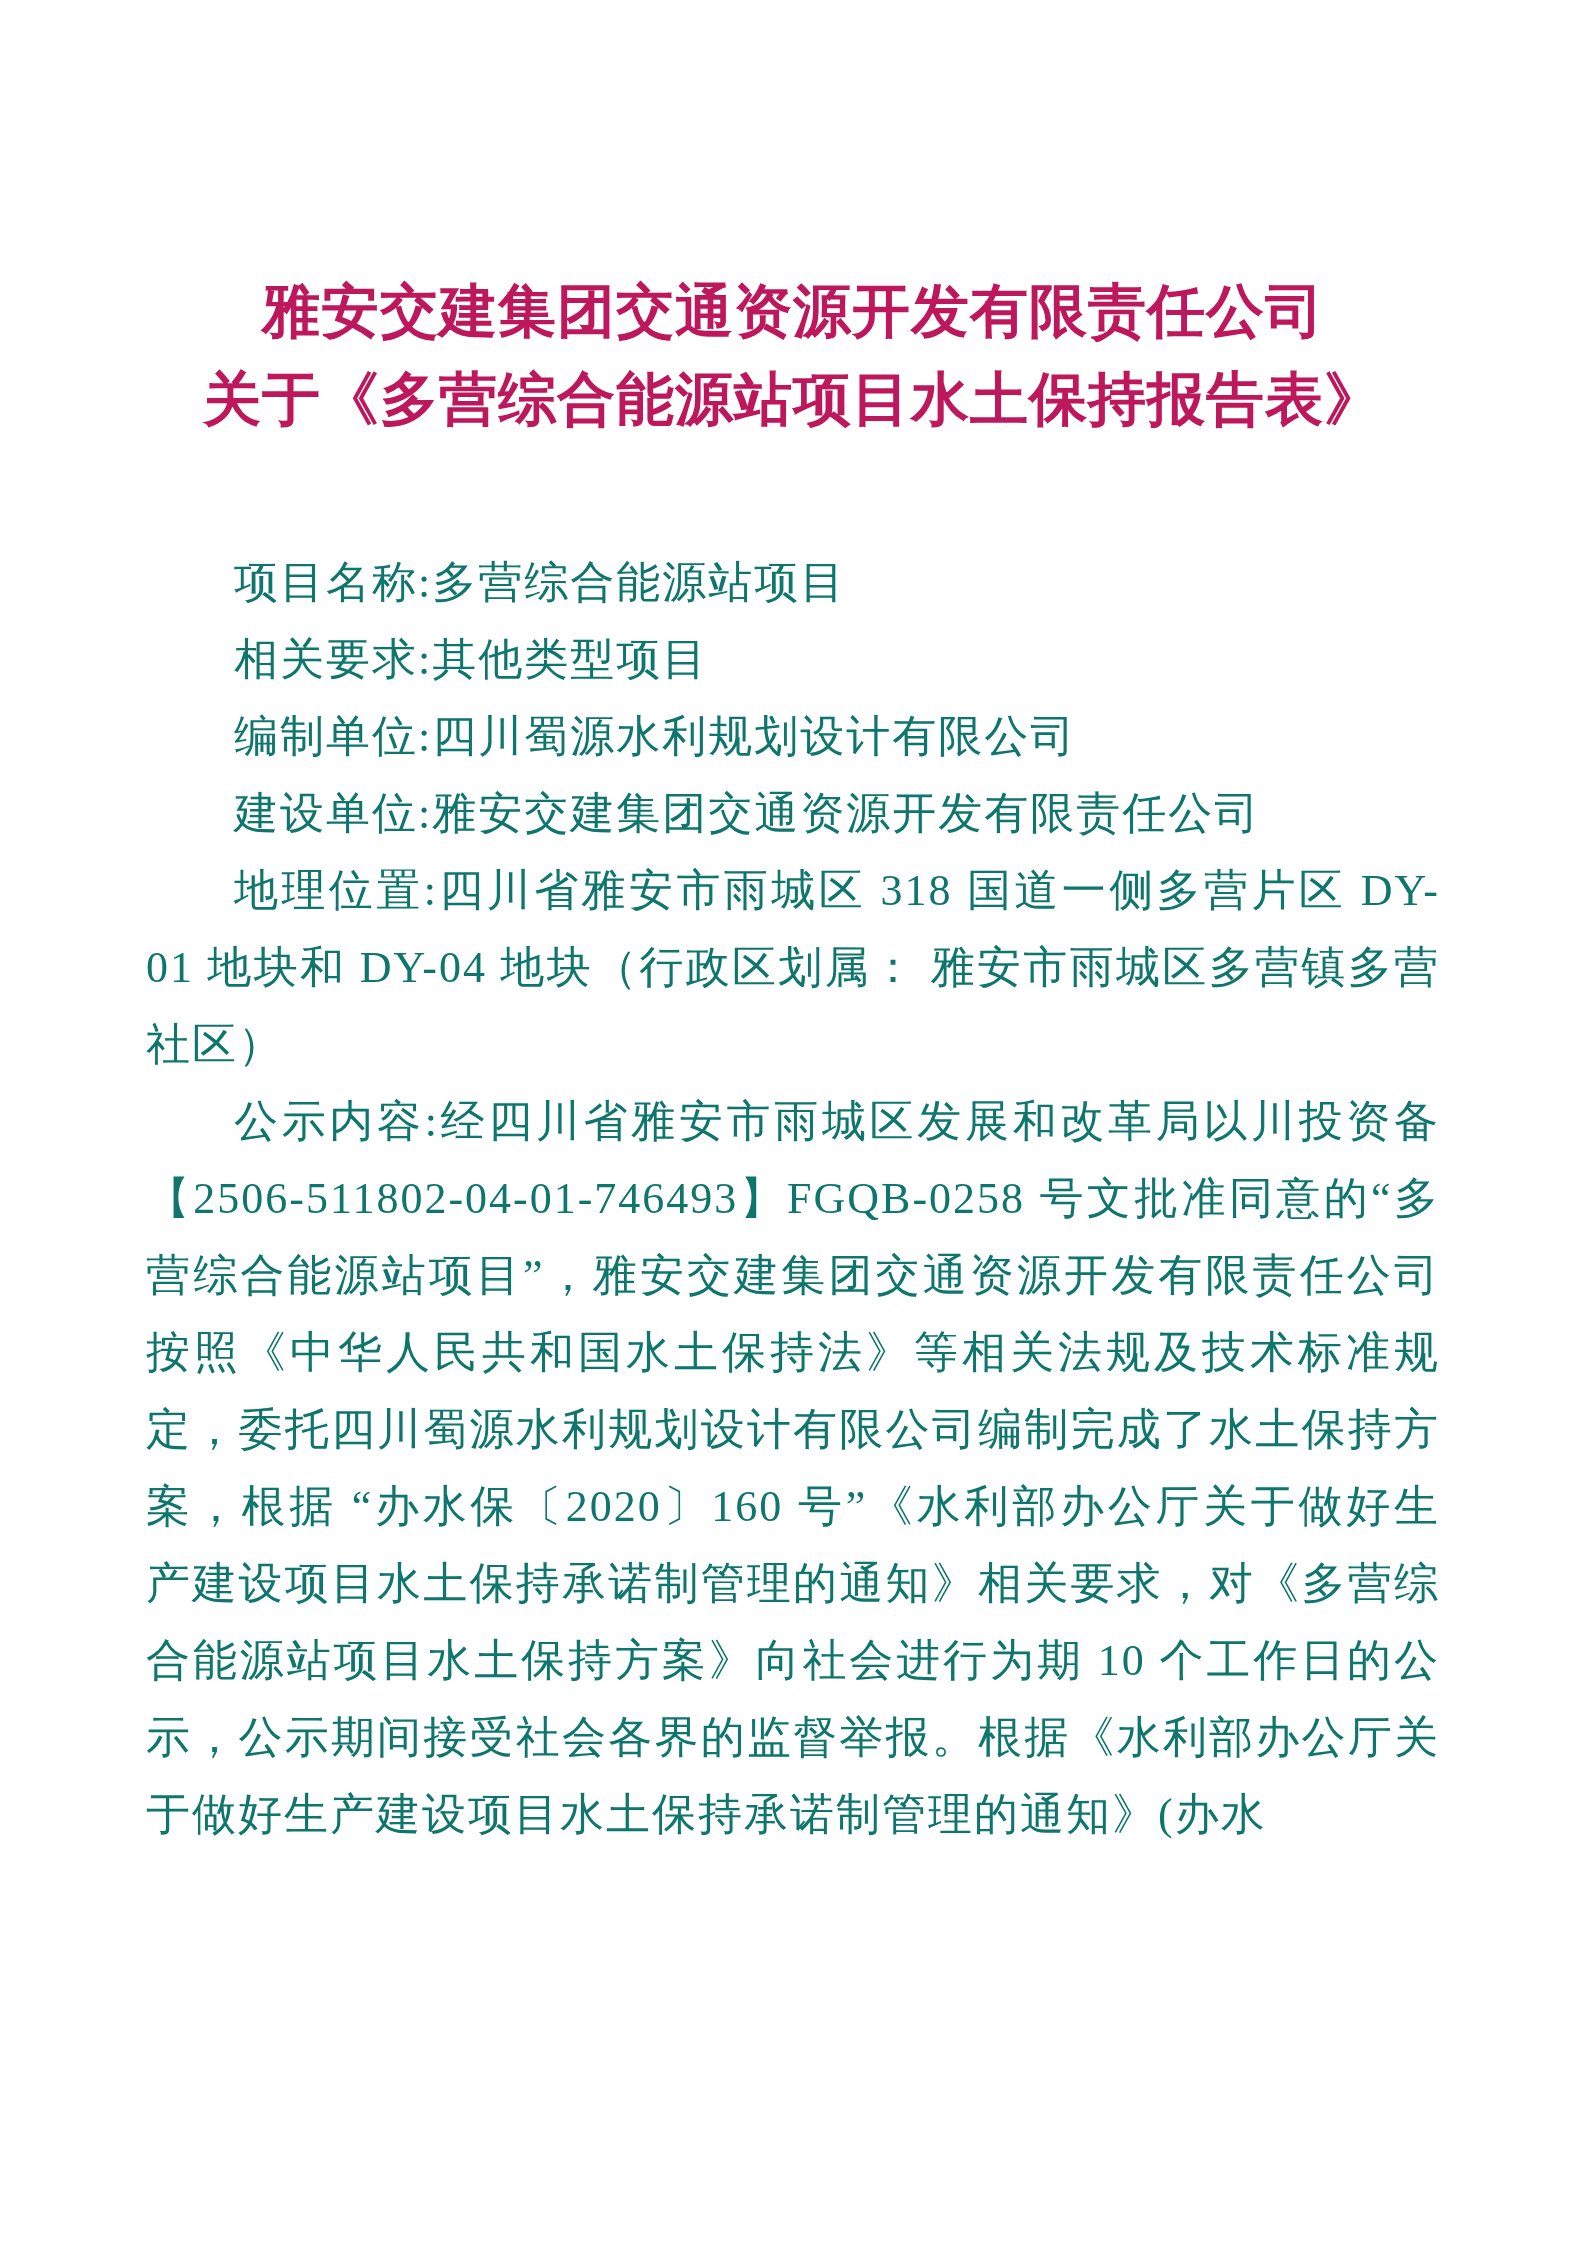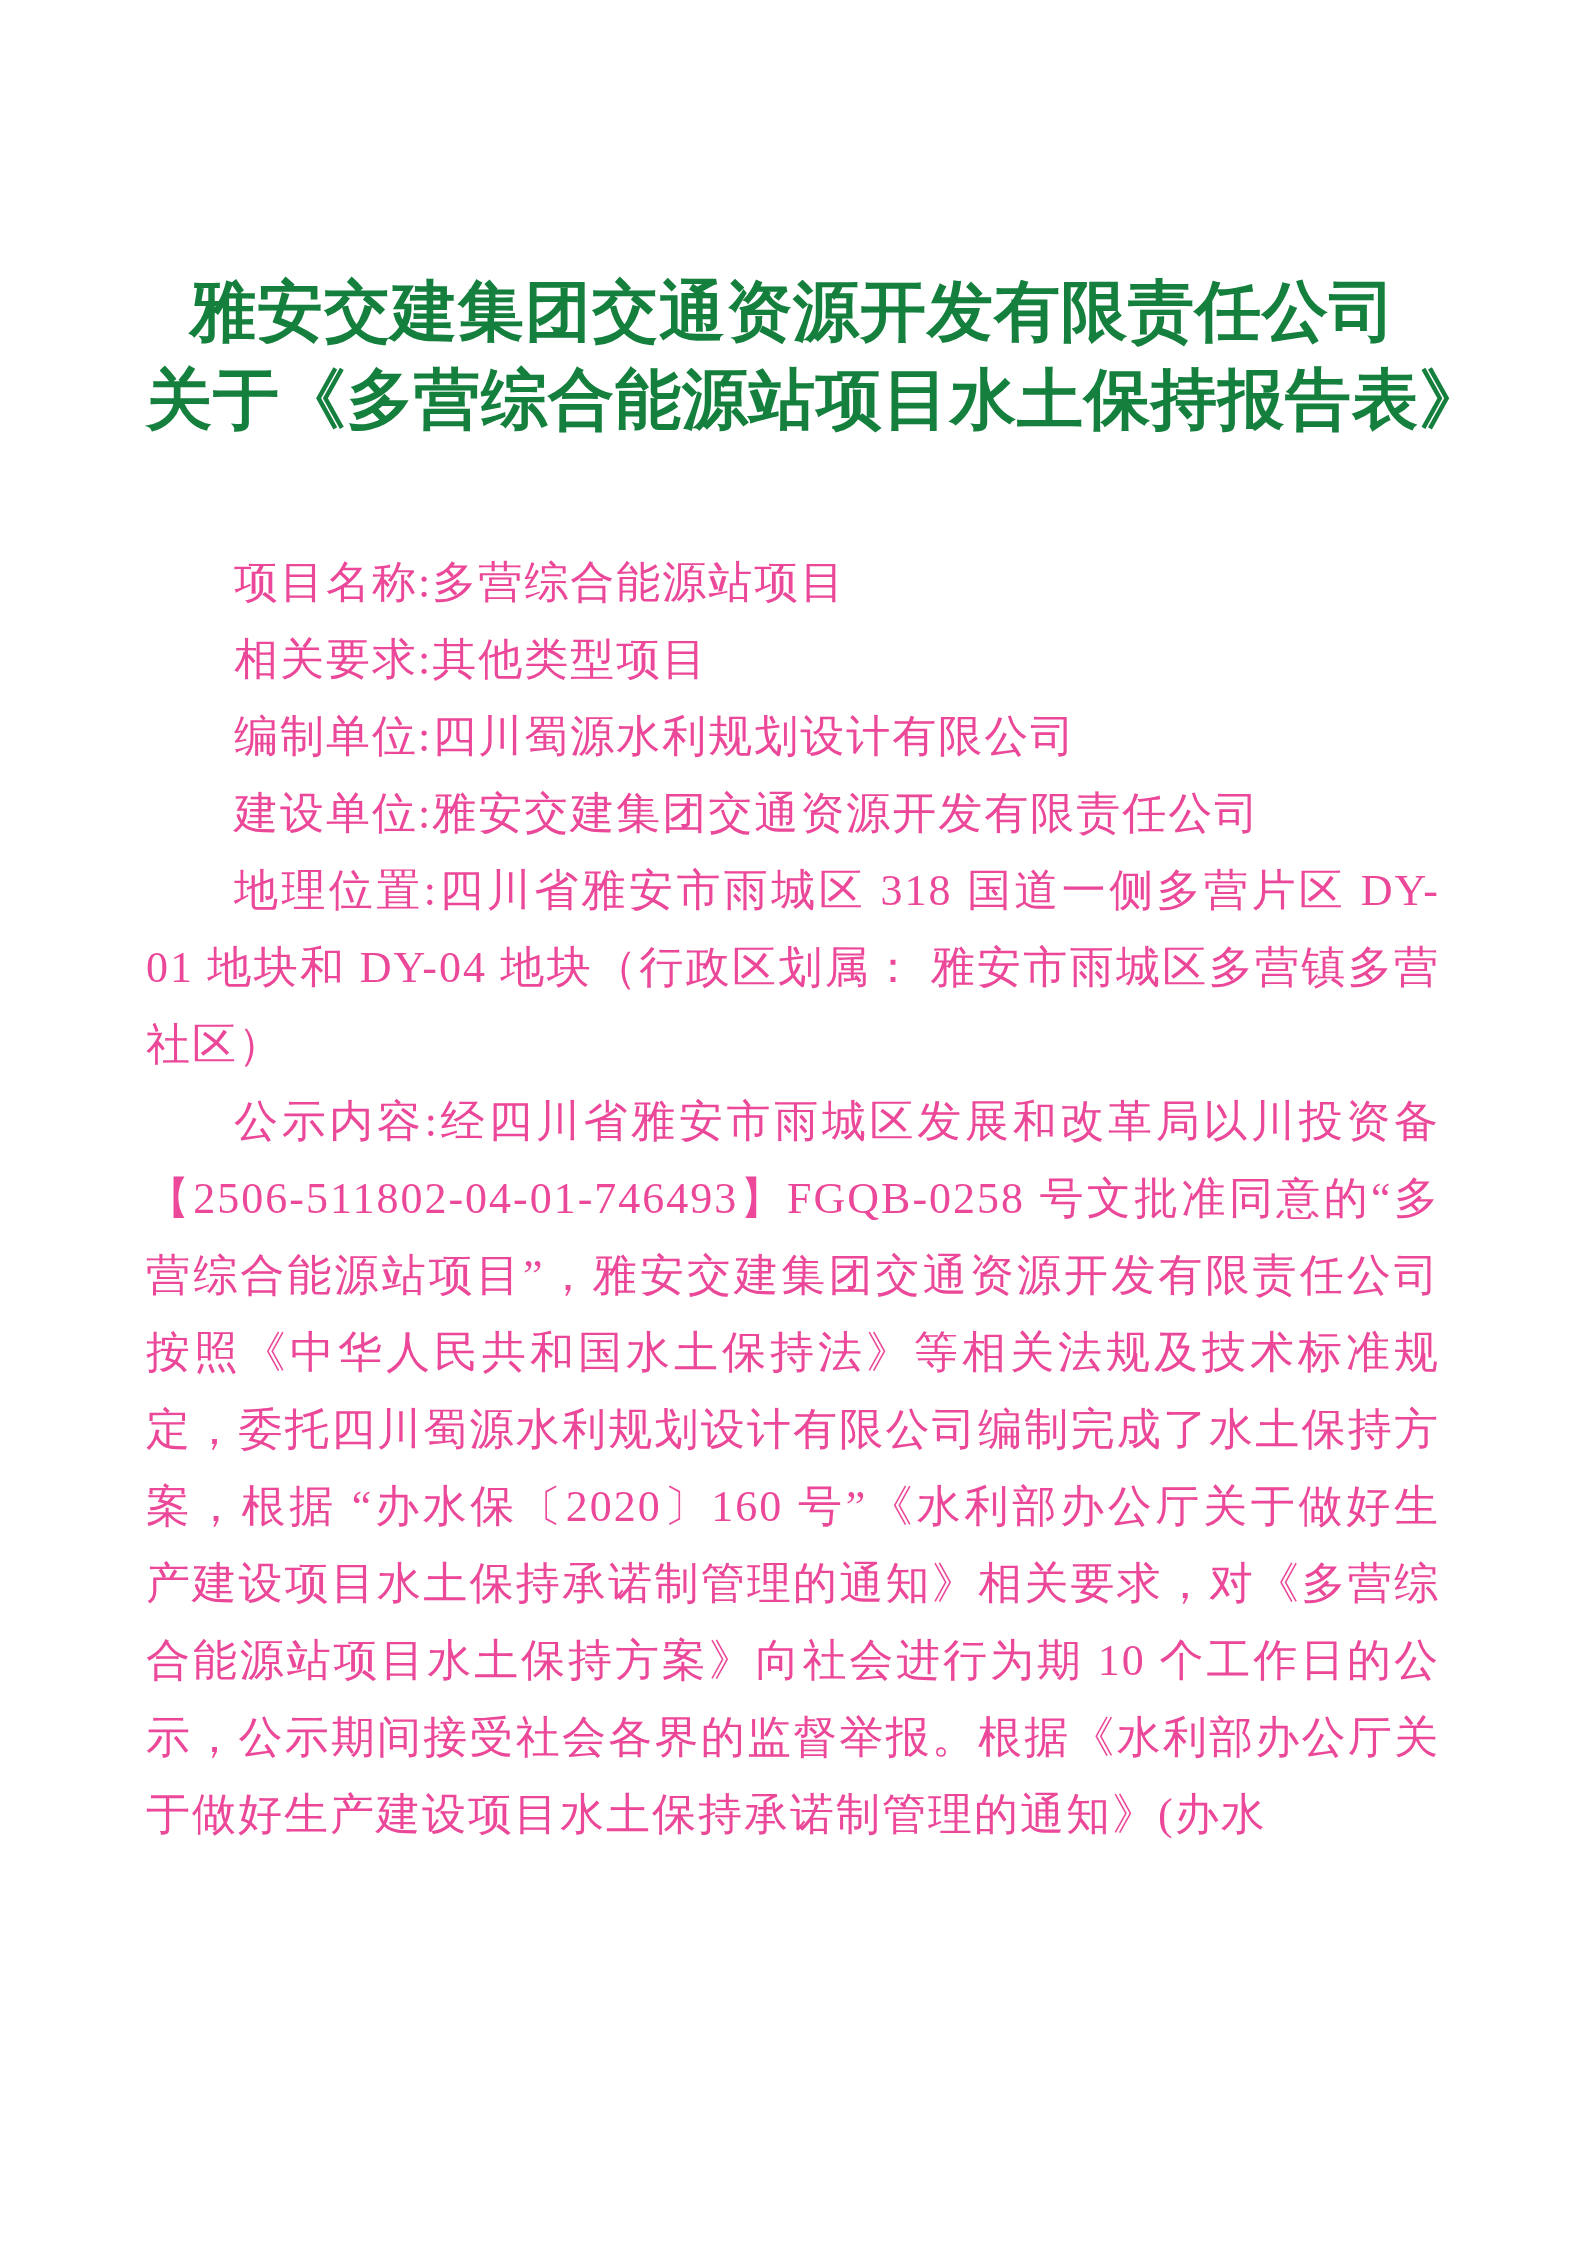--- a/index.html
+++ b/index.html
@@ -16,40 +16,40 @@
     }
     .page {
       box-sizing: border-box;
       width: 1587px;
       height: 2245px;
       background: #ffffff;
       padding: 268px 147px 0 146px;
     }
     .doc-title {
       margin: 0;
-      font-size: 66px;
+      font-size: 58px;
       font-weight: 700;
       line-height: 88px;
       text-align: center;
       letter-spacing: 1px;
-      color: #15803d;
+      color: #be185d;
       font-family: "Liberation Serif", "DejaVu Serif", serif;
     }
     .title-line {
       display: block;
       white-space: nowrap;
     }
     .doc-body {
       margin-top: 100px;
       font-size: 44px;
       line-height: 77px;
       letter-spacing: 2px;
       text-align: justify;
       text-justify: inter-character;
-      color: #ec4899;
+      color: #0f766e;
     }
     .doc-body p {
       margin: 0;
       padding: 0;
       text-indent: 2em;
       word-break: break-word;
     }
   </style>
 </head>
 <body>

